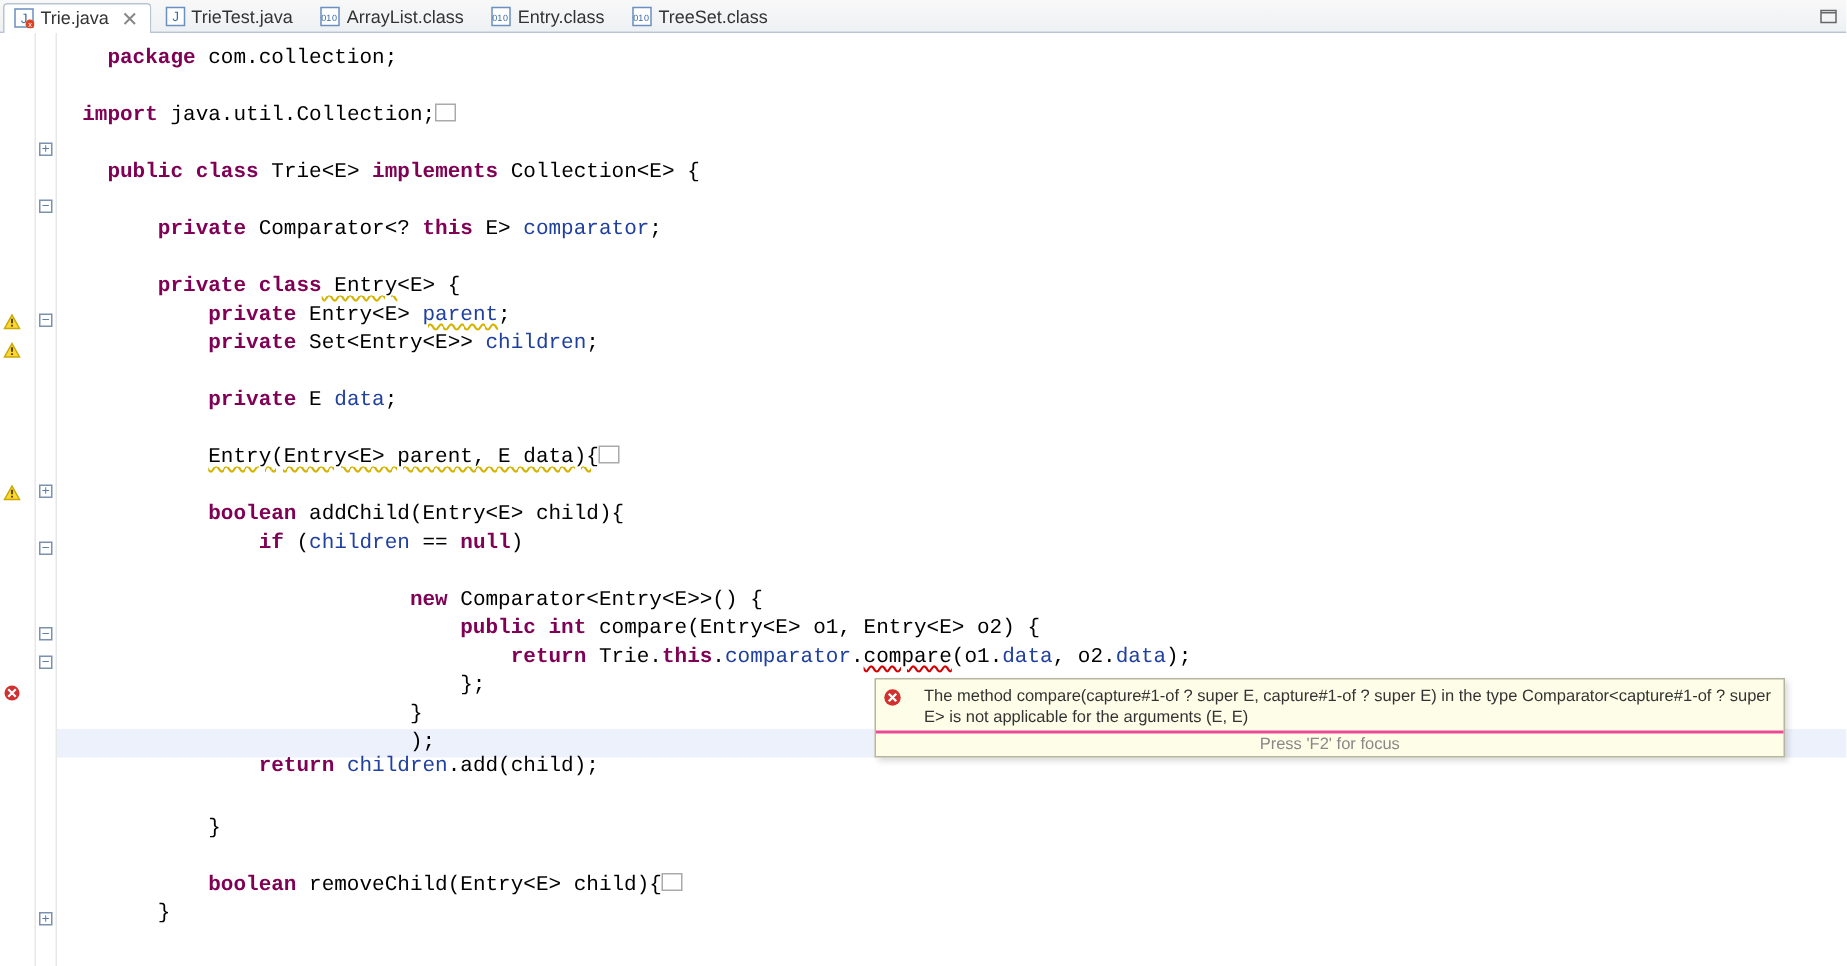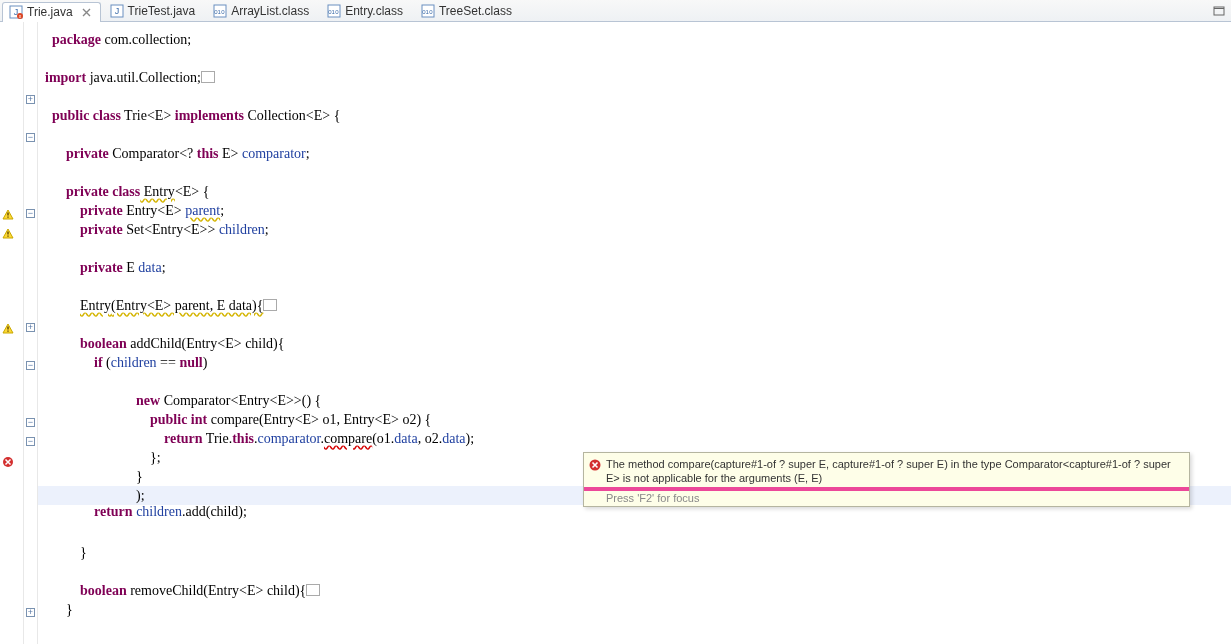--- a/index.html
+++ b/index.html
@@ -80,21 +80,21 @@
     background: #fff;
     color: #5a7aa8;
     font-size: 9px;
     line-height: 7px;
     text-align: center;
     cursor: pointer;
   }
   .code-area {
     flex: 1;
     position: relative;
-    font-family: Liberation Serif, serif;
+    font-family: Liberation Mono, monospace;
     font-size: 14px;
     line-height: 19px;
     padding-top: 20px;
     color: #000;
   }
   .code-line {
     position: absolute;
     left: 0;
     white-space: pre;
     height: 19px;
@@ -123,29 +123,29 @@
     background: #fefee8;
     border: 1px solid #b5b5a0;
     box-shadow: 2px 2px 4px rgba(0,0,0,0.15);
     font-family: "Segoe UI", Tahoma, sans-serif;
     font-size: 11px;
     color: #333;
   }
   .hover-body {
     display: flex;
     padding: 4px 6px 2px 4px;
-    gap: 4px;
+    gap: 14px;
   }
   .hover-icon { flex-shrink: 0; width: 14px; height: 14px; margin-top: 1px; }
   .hover-msg { line-height: 14px; }
   .hover-foot {
-    text-align: left;
-    padding: 1px 22px 2px;
+    text-align: center;
+    padding: 1px 6px 2px;
     color: #888;
-    border-top: 4px solid #ec4899;
+    border-top: 2px solid #ec4899;
     font-size: 11px;
   }
   
   
   .ic-j { width:14px; height:14px; }
   .ic-warn { width:12px; height:12px; }
   .ic-err { width:12px; height:12px; }
 </style>
 </head>
 <body>

